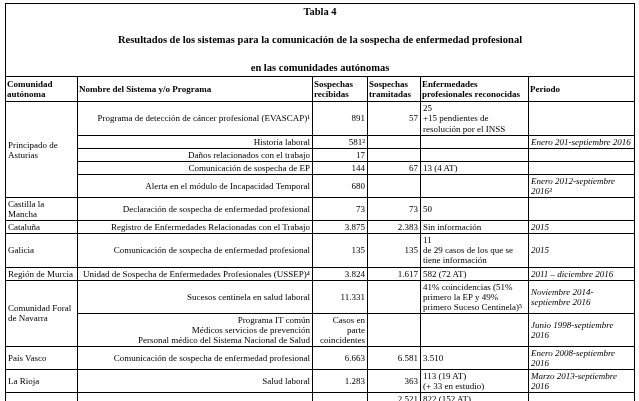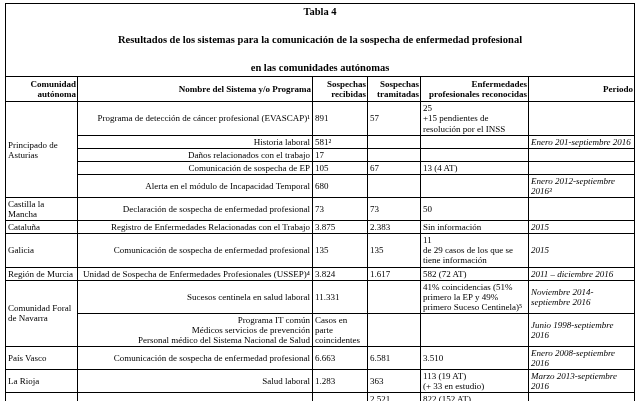--- a/index.html
+++ b/index.html
@@ -25,24 +25,24 @@
     border: 1px solid #000;
     font-size: 9px;
     line-height: 1.12;
     padding: 1px 2px;
     vertical-align: middle;
     color: #000;
   }
   .title-cell { text-align: center; padding: 2px 2px 3px 2px; font-family: Liberation Serif, serif; }
   .title-main  { font-weight: bold; font-size: 10.5px; }
   .title-sub   { font-weight: bold; font-size: 10.5px; margin-top: 16px; }
-  th { font-weight: bold; text-align: right; font-size: 9px; padding: 2px 1px; }
+  th { font-weight: bold; text-align: left; font-size: 9px; padding: 2px 1px; }
   td.comunidad { text-align: left; font-size: 9px; }
   td.prog { text-align: right; white-space: pre-line; }
-  td.num  { text-align: left; white-space: pre-line; }
+  td.num  { text-align: right; white-space: pre-line; }
   td.reco { white-space: pre-line; }
   td.per  { text-align: left; white-space: pre-line; font-style: italic; }
   td.footnote {
     font-size: 7.7px;
     line-height: 1.18;
     text-align: justify;
     padding: 2px 3px;
   }
 </style>
 </head>
@@ -94,21 +94,21 @@
         </tr>
         <tr>
           <td class="prog">Daños relacionados con el trabajo</td>
           <td class="num">17</td>
           <td class="num"></td>
           <td class="reco"></td>
           <td class="per"></td>
         </tr>
         <tr>
           <td class="prog">Comunicación de sospecha de EP</td>
-          <td class="num">105</td>
+          <td class="num">144</td>
           <td class="num">67</td>
           <td class="reco">13 (4 AT)</td>
           <td class="per"></td>
         </tr>
         <tr>
           <td class="prog">Alerta en el módulo de Incapacidad Temporal</td>
           <td class="num">680</td>
           <td class="num"></td>
           <td class="reco"></td>
           <td class="per">Enero 2012-septiembre 2016³</td>

